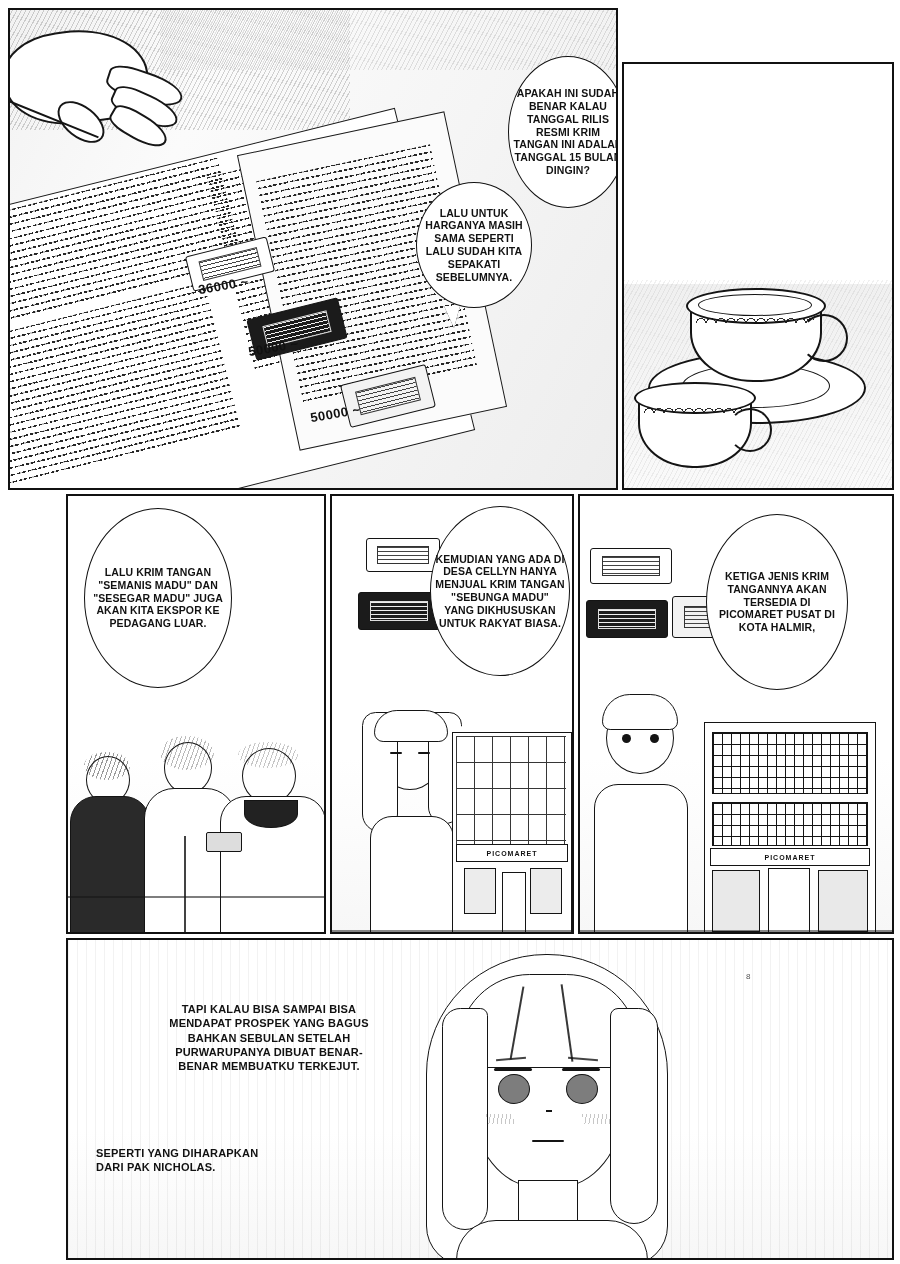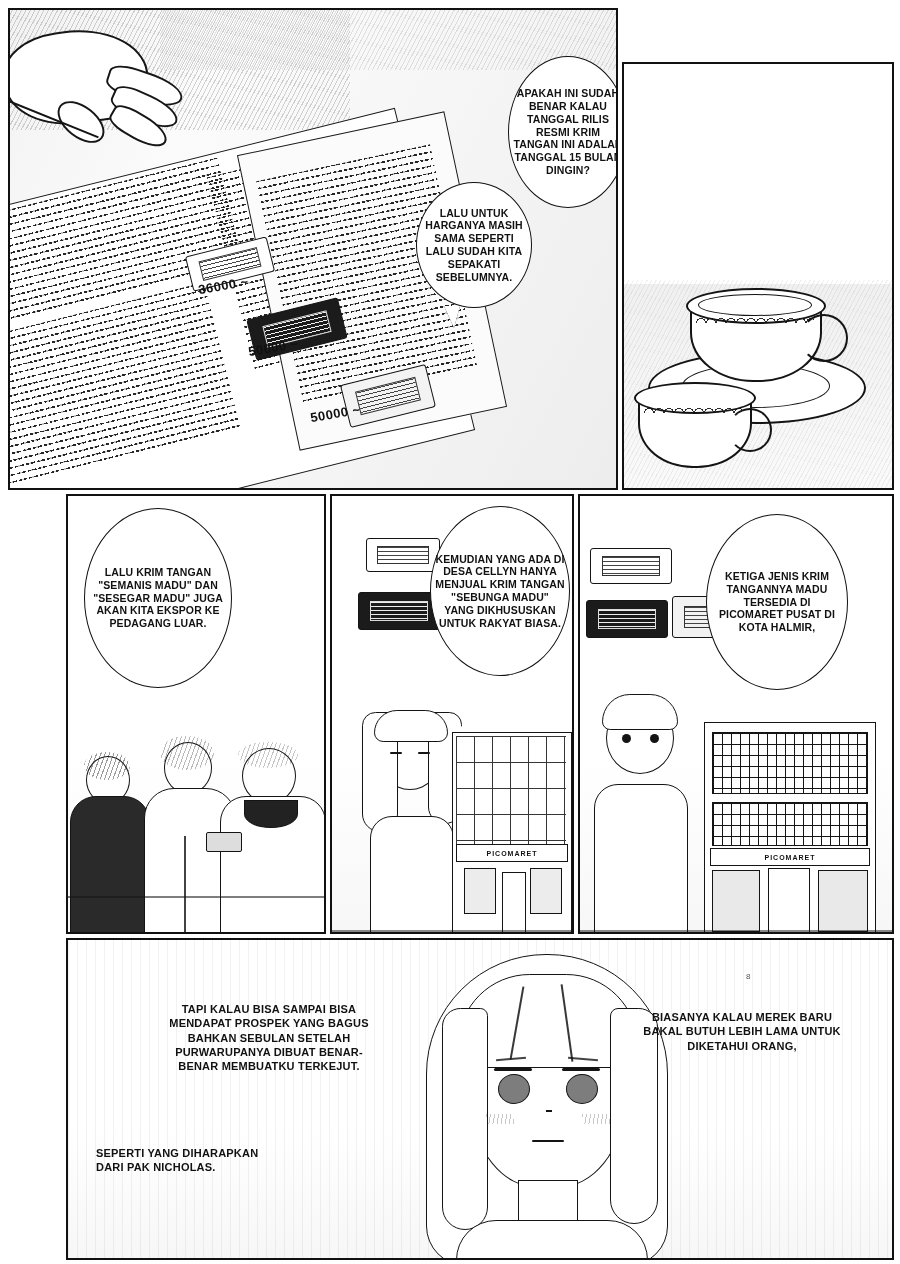--- a/index.html
+++ b/index.html
@@ -405,21 +405,21 @@
       <div class="bldg" style="left:124px; top:226px; width:170px; height:210px;"></div>
       <div class="windowgrid" style="left:132px; top:236px; width:154px; height:60px;"></div>
       <div class="windowgrid" style="left:132px; top:306px; width:154px; height:42px;"></div>
       <div class="shopsign" style="left:130px; top:352px; width:158px; height:16px;">PICOMARET</div>
       <div class="bldg" style="left:132px; top:374px; width:46px; height:60px; background:#e9e9e9;"></div>
       <div class="bldg" style="left:238px; top:374px; width:48px; height:60px; background:#e9e9e9;"></div>
       <div class="bldg" style="left:188px; top:372px; width:40px; height:64px;"></div>
       <div class="ink" style="left:0; top:434px; width:312px; height:2px; opacity:.5;"></div>
 
       <div class="balloon" style="left:126px; top:18px; width:142px; height:176px;">
-        <span>KETIGA JENIS KRIM TANGANNYA MADU TERSEDIA DI PICOMARET PUSAT DI KOTA HALMIR,</span>
+        <span>KETIGA JENIS KRIM TANGANNYA AKAN TERSEDIA DI PICOMARET PUSAT DI KOTA HALMIR,</span>
       </div>
     </div>
   </div>
 
   <div class="panel" id="panel6">
     <div class="panel-inner">
       <div class="bgtone"></div>
       <div class="speedlines"></div>
 
       <div class="girl-wrap">
@@ -451,19 +451,18 @@
         <div class="ink" style="left:134px; top:206px; width:32px; height:2px; border-radius:2px;"></div>
 
         <div class="fig" style="left:120px; top:246px; width:58px; height:48px;"></div>
         <div class="fig" style="left:58px; top:286px; width:190px; height:40px; border-radius:40px 40px 0 0;"></div>
       </div>
 
       <div class="caption left" style="left:28px; top:206px; width:180px;">SEPERTI YANG DIHARAPKAN DARI PAK NICHOLAS.</div>
 
       <div class="caption" style="left:96px; top:62px; width:210px;">TAPI KALAU BISA SAMPAI BISA MENDAPAT PROSPEK YANG BAGUS BAHKAN SEBULAN SETELAH PURWARUPANYA DIBUAT BENAR-BENAR MEMBUATKU TERKEJUT.</div>
 
-      <div class="caption" style="left:564px; top:70px; width:220px;">BIASANYA KALAU MEREK BARU BAKAL BUTUH LEBIH LAMA UNTUK DIKETAHUI ORANG,</div>
 
       <div class="tiny-mark" style="left:678px; top:32px;">8</div>
     </div>
   </div>
 
 </div>
 
 </body></html>

